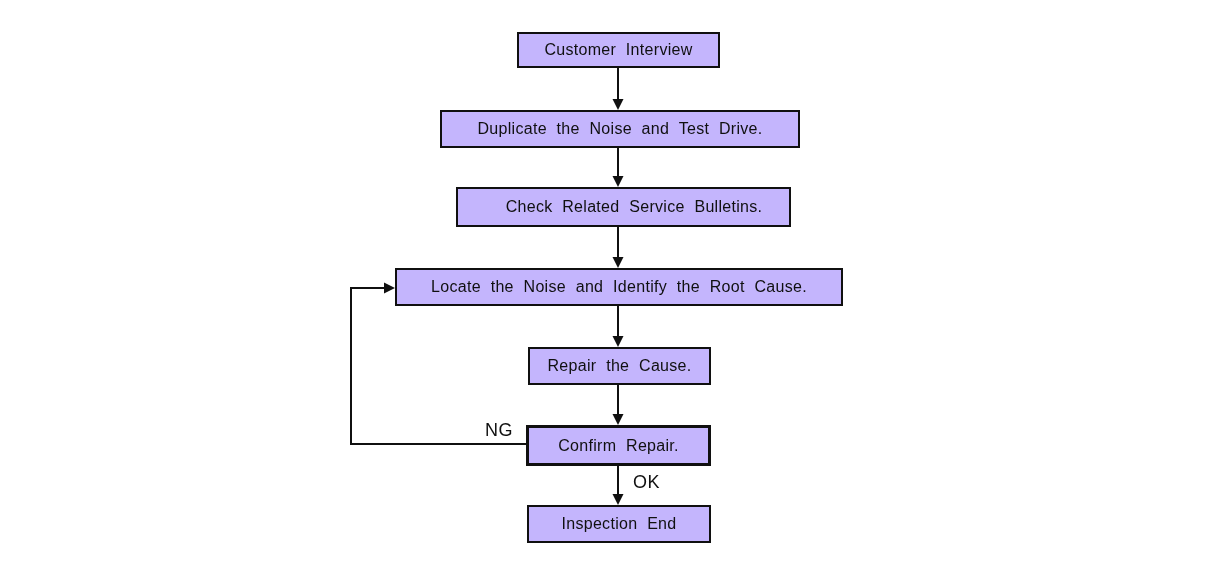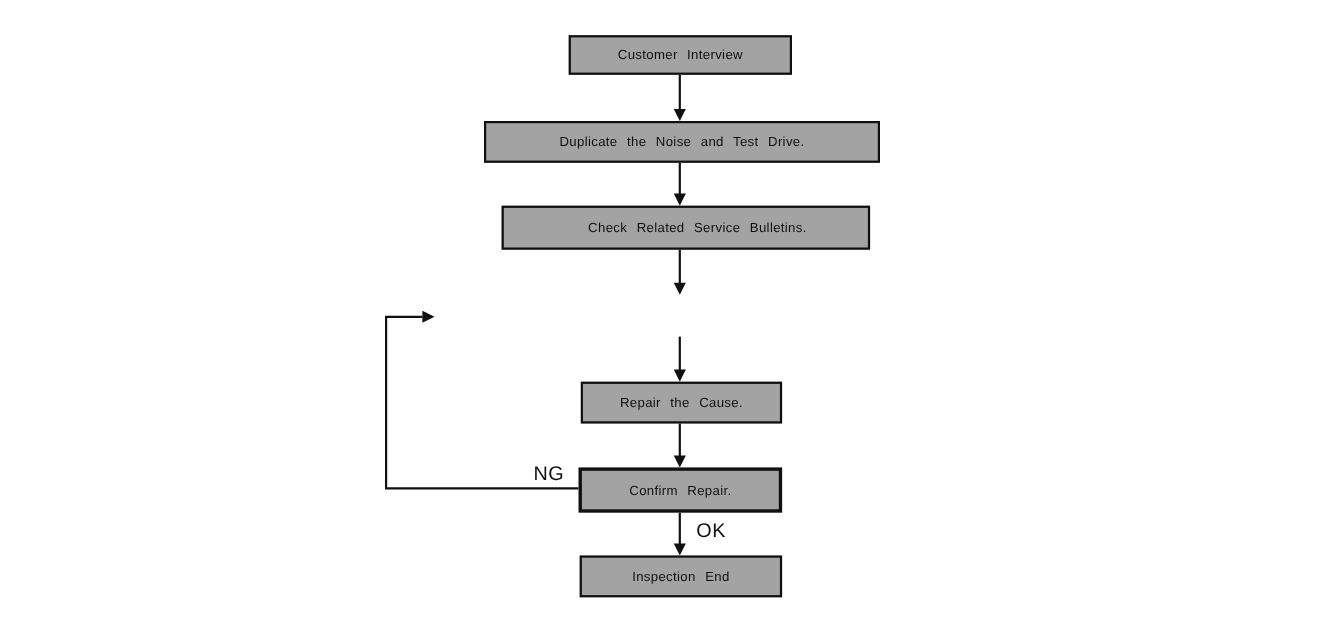--- a/index.html
+++ b/index.html
@@ -20,25 +20,25 @@
     position: absolute;
     left: 0;
     top: 0;
     width: 1216px;
     height: 582px;
   }
   .node {
     position: absolute;
     box-sizing: border-box;
     border: 2px solid #101010;
-    background: #a3a3a3;
+    background: #c4b5fd;
     display: flex;
     align-items: center;
     justify-content: center;
-    font-size: 12px;
+    font-size: 16px;
     letter-spacing: 0.3px;
     word-spacing: 5px;
     white-space: nowrap;
     text-align: center;
   }
   .node.bold-border {
     border-width: 3px;
   }
   #node-customer-interview { left: 517px; top: 32px;  width: 203px; height: 36px; }
   #node-duplicate-noise    { left: 440px; top: 110px; width: 360px; height: 38px; }
@@ -83,20 +83,21 @@
       <polygon points="395,288 384,282.5 384,293.5"></polygon>
     </g>
   </svg>
 
   <div class="node" id="node-customer-interview">Customer Interview</div>
 
   <div class="node" id="node-duplicate-noise">Duplicate the Noise and Test Drive.</div>
 
   <div class="node" id="node-check-bulletins">Check Related Service Bulletins.</div>
 
+  <div class="node" id="node-locate-noise">Locate the Noise and Identify the Root Cause.</div>
 
   <div class="node" id="node-repair-cause">Repair the Cause.</div>
 
   <div class="node" id="node-inspection-end">Inspection End</div>
 
   <div class="node bold-border" id="node-confirm-repair">Confirm Repair.</div>
 
   <span class="edge-label" id="label-ng">NG</span>
 
   <span class="edge-label" id="label-ok">OK</span>

